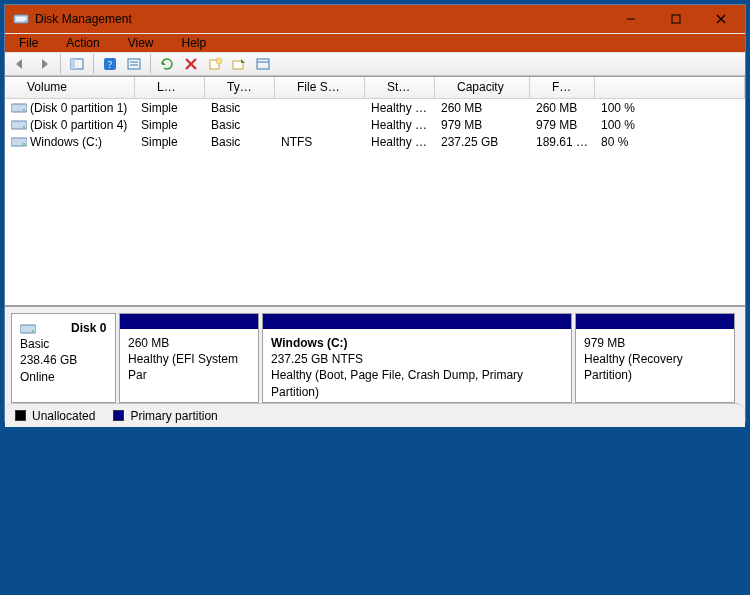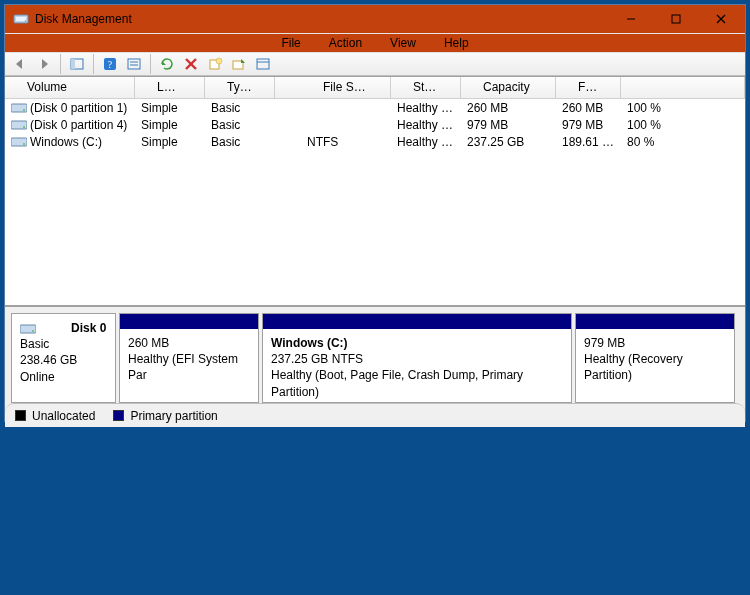--- a/index.html
+++ b/index.html
@@ -31,21 +31,20 @@
   .titlebar .app-icon { width: 16px; height: 16px; margin-right: 6px; display:flex; align-items:center; justify-content:center; }
   .titlebar .title { flex: 1; font-size: 12px; color: #000; }
   .win-controls { display: flex; }
   .win-btn { width: 45px; height: 28px; display:flex; align-items:center; justify-content:center; }
   .menubar {
     height: 22px;
     display: flex;
     align-items: center;
     padding: 0 6px;
     gap: 12px;
-    justify-content: center;
   }
   .menu-item { padding: 2px 8px; font-size: 12px; color:#000; }
   .toolbar {
     height: 28px;
     border-top: 1px solid #e1e1e1;
     border-bottom: 1px solid #c0c0c0;
     background: linear-gradient(#fafafa,#ececec);
     display:flex;
     align-items:center;
     padding: 0 4px;
@@ -76,21 +75,21 @@
     font-size:12px;
     color:#000;
     overflow:hidden; white-space:nowrap; text-overflow:ellipsis;
   }
   .vl-row { display:flex; height:17px; align-items:center; }
   .vl-row .cell { padding:1px 6px; overflow:hidden; white-space:nowrap; text-overflow:ellipsis; font-size:12px; }
   .vol-icon { width:16px; height:12px; display:inline-block; vertical-align:middle; margin-right:3px; }
   .c-volume { width:130px; }
   .c-layout { width:70px; }
   .c-type   { width:70px; }
-  .c-fs     { width:90px;margin-left:26px; }
+  .c-fs     { width:90px; }
   .c-status { width:70px; }
   .c-cap    { width:95px; }
   .c-free   { width:65px; }
   .c-pct    { width:85px; }
   .c-rest   { flex:1; }
   .graphical {
     border-top:2px solid #a0a0a0;
     background:#f0f0f0;
     flex:1;
     display:flex;

